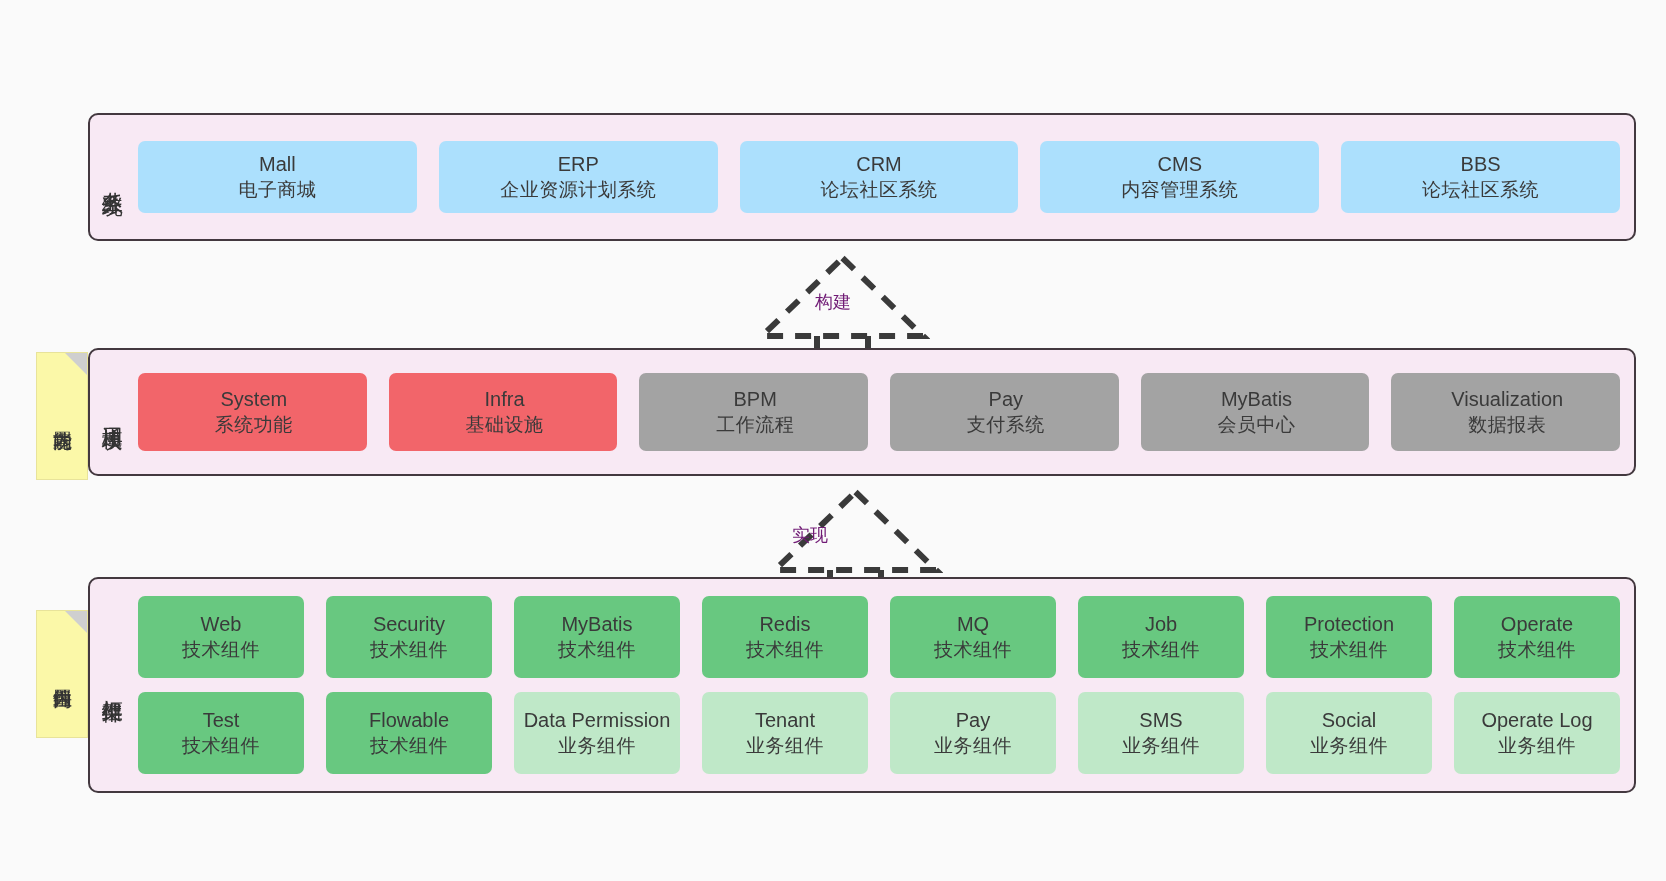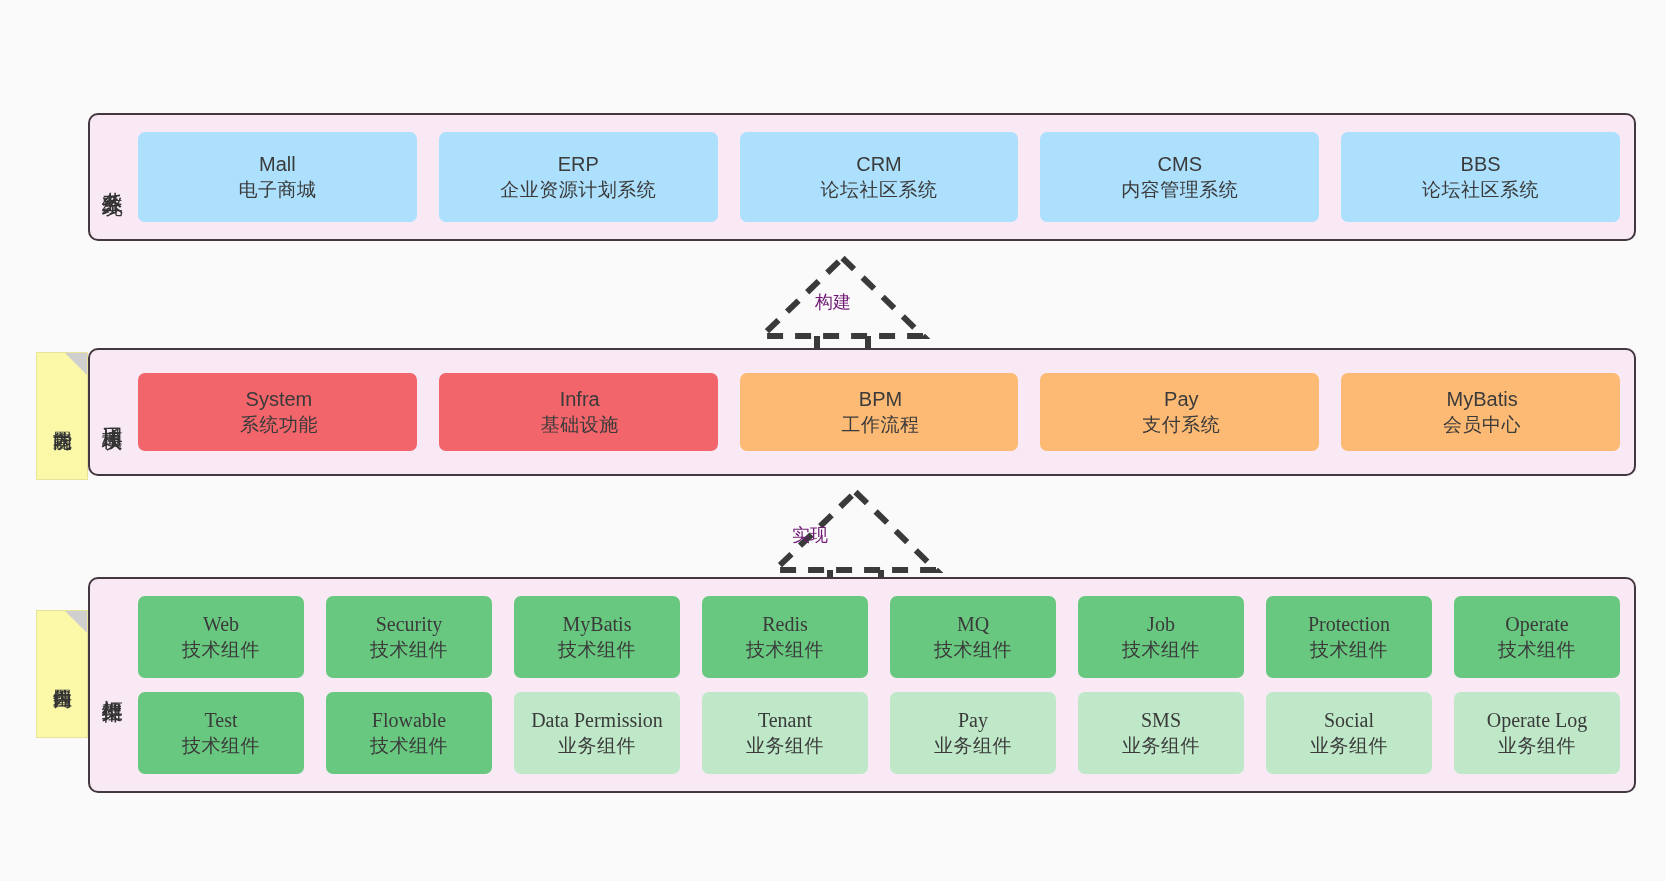--- a/index.html
+++ b/index.html
@@ -83,34 +83,34 @@
     color: #3a3a3a;
   }
   .card .cn {
     font-size: 19px;
     color: #3a3a3a;
     letter-spacing: 0.5px;
   }
 
   .card.blue        { background: #ace0fd; }
   .card.red         { background: #f2656a; }
-  .card.pink        { background: #fdba74; }
+  .card.pink        { background: #a3a3a3; }
   .card.green       { background: #68c880; }
   .card.greenlight  { background: #bfe8c8; }
 
   
   #layer-business { left: 88px;  top: 113px; width: 1548px; height: 128px; }
-  #layer-business .card { height: 90px; }
+  #layer-business .card { height: 72px; }
 
   
   #layer-common   { left: 88px;  top: 348px; width: 1548px; height: 128px; }
   #layer-common .card { height: 78px; padding-left: 7px; }
 
   
-  #layer-framework{ left: 88px;  top: 577px; width: 1548px; height: 216px; font-family: Liberation Serif, serif; }
+  #layer-framework{ left: 88px;  top: 577px; width: 1548px; height: 216px; }
   #layer-framework .card { height: 82px; }
   #layer-framework .layer-body { gap: 14px; }
 
   
   .sticky {
     position: absolute;
     width: 52px;
     background: #fbf8a8;
     border: 1px solid #e8e39a;
     box-sizing: border-box;
@@ -214,20 +214,24 @@
           <span class="cn">工作流程</span>
         </div>
         <div class="card pink">
           <span class="en">Pay</span>
           <span class="cn">支付系统</span>
         </div>
         <div class="card pink">
           <span class="en">MyBatis</span>
           <span class="cn">会员中心</span>
         </div>
+        <div class="card pink">
+          <span class="en">Visualization</span>
+          <span class="cn">数据报表</span>
+        </div>
       </div>
     </div>
   </div>
 
   <svg class="arrow" id="arrow-impl" viewBox="0 0 175 100">
     <path d="M87.5 6 L168 84 L7 84 Z" fill="none" stroke="#3a3a3a" stroke-width="6" stroke-dasharray="16 12" stroke-linecap="butt" stroke-linejoin="miter"></path>
     <path d="M62 84 L62 100 M113 84 L113 100 M62 100 L113 100" fill="none" stroke="#3a3a3a" stroke-width="6" stroke-dasharray="16 12"></path>
   </svg>
   <div class="arrow-label" id="arrow-impl-label">实现</div>
 

